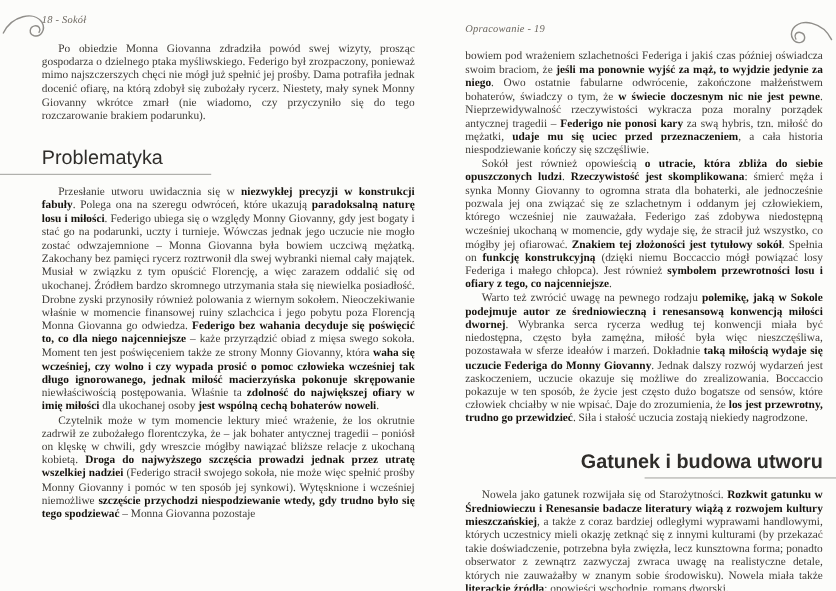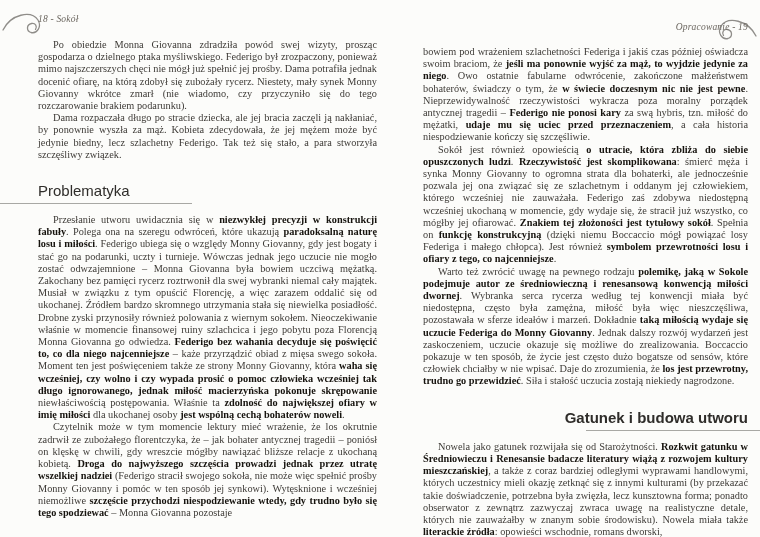--- a/index.html
+++ b/index.html
@@ -19,32 +19,32 @@
   .flourish svg{display:block;}
   .flourish-left{left:2px;top:9px;}
   .flourish-right{right:3px;top:15px;}
   .page{position:absolute;top:14px;}
   .page-left{left:38px;width:339px;}
   .page-right{left:423px;width:325px;}
   .running-header{
     font-style:italic;font-size:9.5px;letter-spacing:.2px;
     color:var(--header-text);margin-bottom:15px;
   }
-  .page-right .running-header{text-align:right;margin-top:8px;margin-bottom:14px;}
+  .page-right .running-header{text-align:left;margin-top:8px;margin-bottom:14px;}
   .col p{
     margin:0;font-size:10.3px;line-height:12.2px;text-align:justify;
   }
   .col p.indent{text-indent:15px;}
   .b{font-weight:bold;color:var(--bold-text);}
   .i{}
   .bi{font-weight:bold;color:var(--bold-text);}
   .section-heading{
     position:relative;
     font-family:"Liberation Sans","DejaVu Sans",sans-serif;
-    font-size:15px;color:var(--heading-text);
+    font-size:18px;color:var(--heading-text);
     margin:21px 0 15px;
   }
   .section-heading.right{text-align:right;font-weight:bold;}
   .section-heading .rule{
     position:absolute;height:1px;background:var(--rule);bottom:-5px;display:block;
   }
   .section-heading.left .rule{left:-38px;width:192px;}
   .section-heading.right .rule{right:-12px;width:174px;}
 </style>
 </head>
@@ -63,21 +63,20 @@
       <g transform="scale(-1,1) translate(-44,0)">
         <path d="M1,21 C9,5 29,1 36,11 C40,18 35,25 29,23.5 C24,22 24.5,15.5 29.5,14.5 C33.5,13.8 35.5,17.5 33.5,20.5" stroke="#8f8d89" stroke-width="1.3" stroke-linecap="round"></path>
       </g>
     </svg>
   </span>
 
   <div class="page page-left">
     <div class="running-header">18 - Sokół</div>
     <div class="col">
         <p class="indent">Po obiedzie Monna Giovanna zdradziła powód swej wizyty, prosząc gospodarza o dzielnego ptaka myśliwskiego. Federigo był zrozpaczony, ponieważ mimo najszczerszych chęci nie mógł już spełnić jej prośby. Dama potrafiła jednak docenić ofiarę, na którą zdobył się zubożały rycerz. Niestety, mały synek Monny Giovanny wkrótce zmarł (nie wiadomo, czy przyczyniło się do tego rozczarowanie brakiem podarunku).</p>
-        <p class="indent">Dama rozpaczała długo po stracie dziecka, ale jej bracia zaczęli ją nakłaniać, by ponownie wyszła za mąż. Kobieta zdecydowała, że jej mężem może być jedynie biedny, lecz szlachetny Federigo. Tak też się stało, a para stworzyła szczęśliwy związek.</p>
         <div class="section-heading left"><span>Problematyka</span><span class="rule"></span></div>
         <p class="indent">Przesłanie utworu uwidacznia się w <span class="b">niezwykłej precyzji w konstrukcji fabuły</span>. Polega ona na szeregu odwróceń, które ukazują <span class="b">paradoksalną naturę losu i miłości</span>. Federigo ubiega się o względy Monny Giovanny, gdy jest bogaty i stać go na podarunki, uczty i turnieje. Wówczas jednak jego uczucie nie mogło zostać odwzajemnione – Monna Giovanna była bowiem uczciwą mężatką. Zakochany bez pamięci rycerz roztrwonił dla swej wybranki niemal cały majątek. Musiał w związku z tym opuścić Florencję, a więc zarazem oddalić się od ukochanej. Źródłem bardzo skromnego utrzymania stała się niewielka posiadłość. Drobne zyski przynosiły również polowania z wiernym sokołem. Nieoczekiwanie właśnie w momencie finansowej ruiny szlachcica i jego pobytu poza Florencją Monna Giovanna go odwiedza. <span class="b">Federigo bez wahania decyduje się poświęcić to, co dla niego najcenniejsze</span> – każe przyrządzić obiad z mięsa swego sokoła. Moment ten jest poświęceniem także ze strony Monny Giovanny, która <span class="b">waha się wcześniej, czy wolno i czy wypada prosić o pomoc człowieka wcześniej tak długo ignorowanego, jednak miłość macierzyńska pokonuje skrępowanie</span> niewłaściwością postępowania. Właśnie ta <span class="b">zdolność do największej ofiary w imię miłości</span> dla ukochanej osoby <span class="b">jest wspólną cechą bohaterów noweli</span>.</p>
         <p class="indent">Czytelnik może w tym momencie lektury mieć wrażenie, że los okrutnie zadrwił ze zubożałego florentczyka, że – jak bohater antycznej tragedii – poniósł on klęskę w chwili, gdy wreszcie mógłby nawiązać bliższe relacje z ukochaną kobietą. <span class="b">Droga do najwyższego szczęścia prowadzi jednak przez utratę wszelkiej nadziei</span> (Federigo stracił swojego sokoła, nie może więc spełnić prośby Monny Giovanny i pomóc w ten sposób jej synkowi). Wytęsknione i wcześniej niemożliwe <span class="b">szczęście przychodzi niespodziewanie wtedy, gdy trudno było się tego spodziewać</span> – Monna Giovanna pozostaje</p>
       </div>
   </div>
 
   <div class="page page-right">
     <div class="running-header">Opracowanie - 19</div>
     <div class="col">
         <p>bowiem pod wrażeniem szlachetności Federiga i jakiś czas później oświadcza swoim braciom, że <span class="b">jeśli ma ponownie wyjść za mąż, to wyjdzie jedynie za niego</span>. Owo ostatnie fabularne odwrócenie, zakończone małżeństwem bohaterów, świadczy o tym, że <span class="b">w świecie doczesnym nic nie jest pewne</span>. Nieprzewidywalność rzeczywistości wykracza poza moralny porządek antycznej tragedii – <span class="b">Federigo nie ponosi kary</span> za swą <span class="i">hybris</span>, tzn. miłość do mężatki, <span class="b">udaje mu się uciec przed przeznaczeniem</span>, a cała historia niespodziewanie kończy się szczęśliwie.</p>

